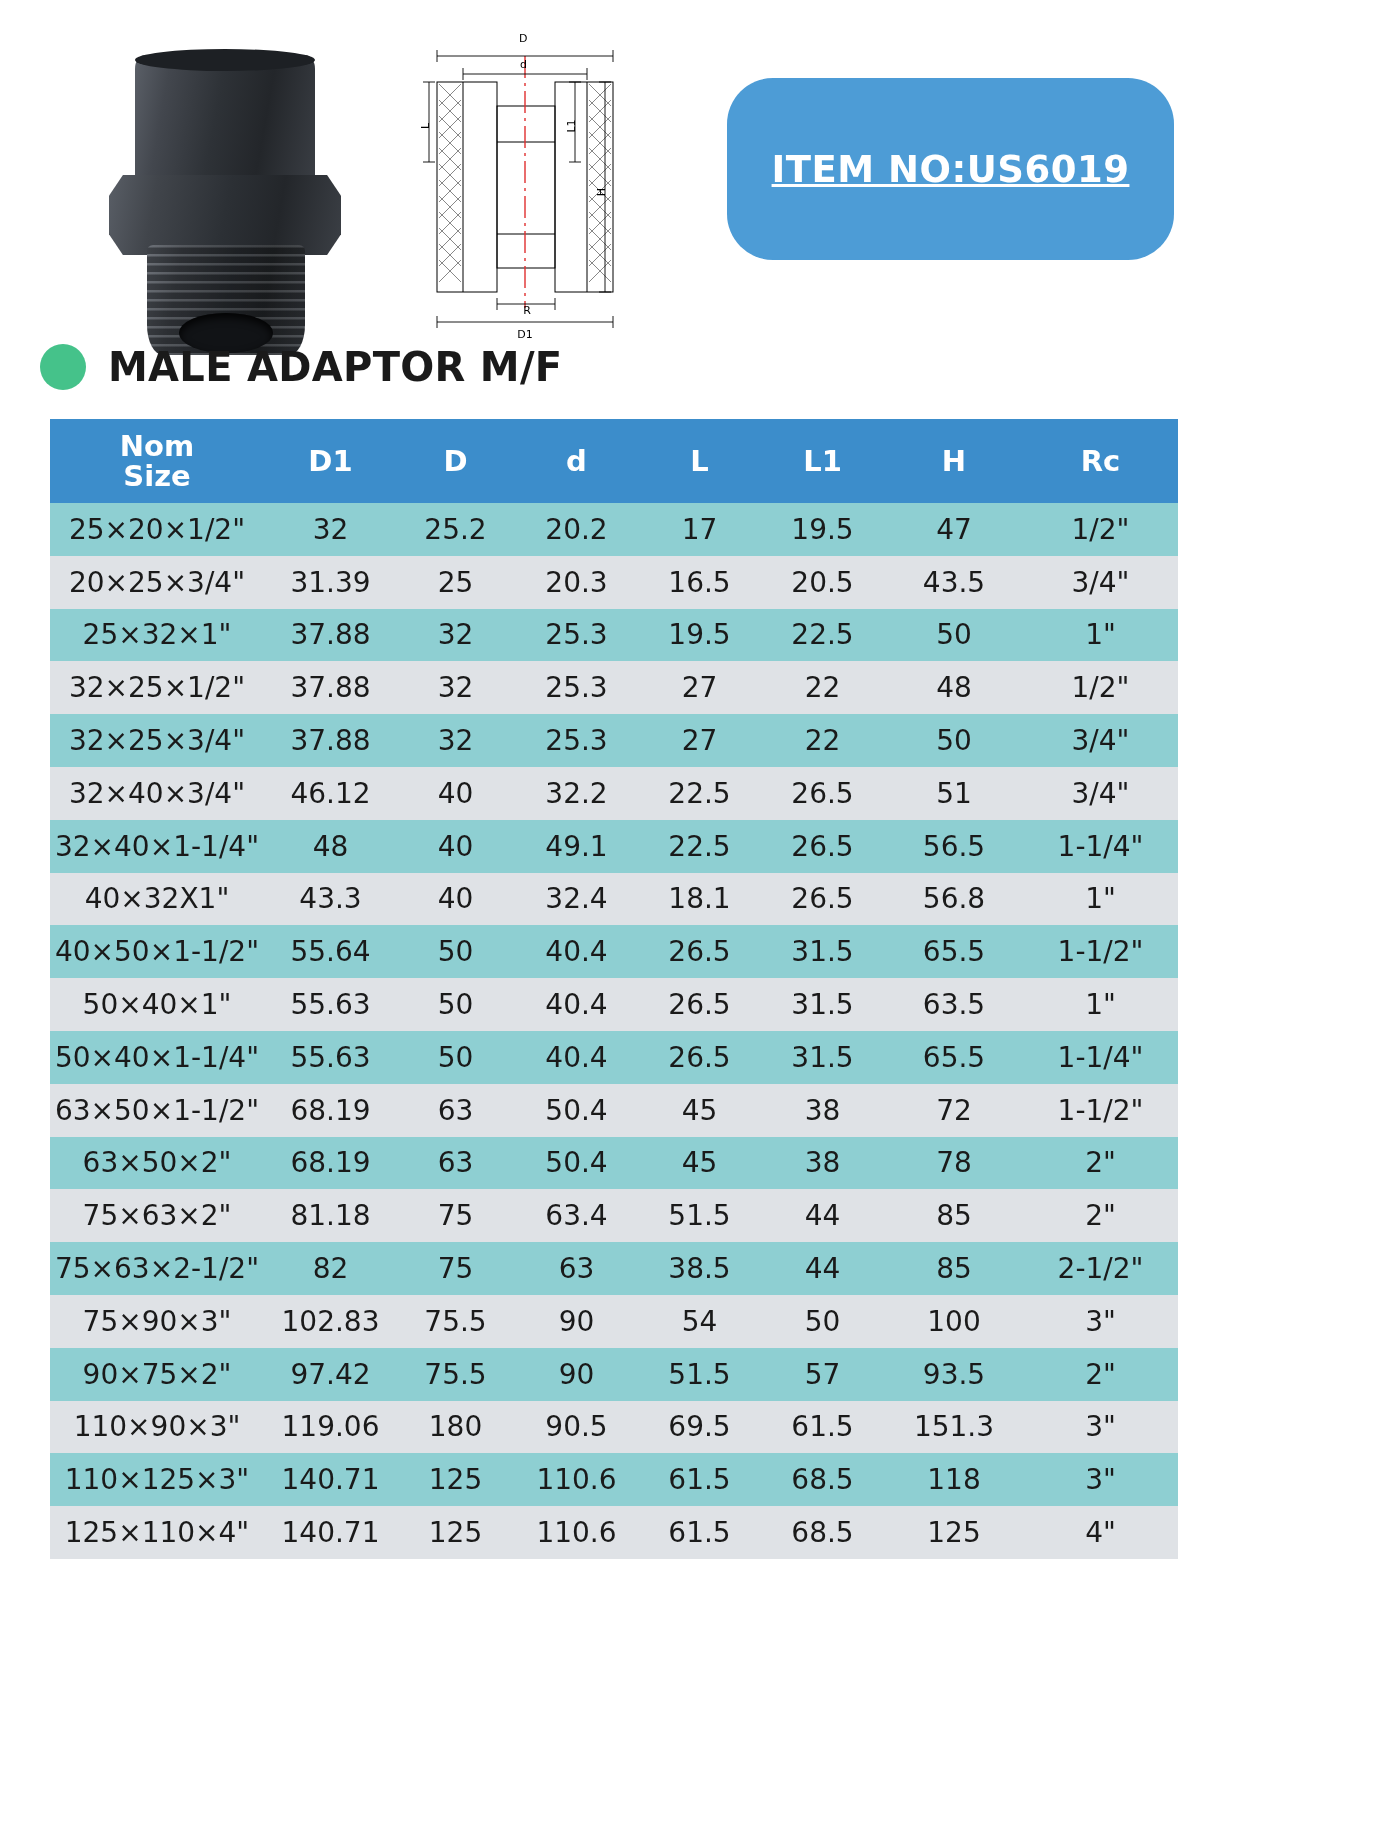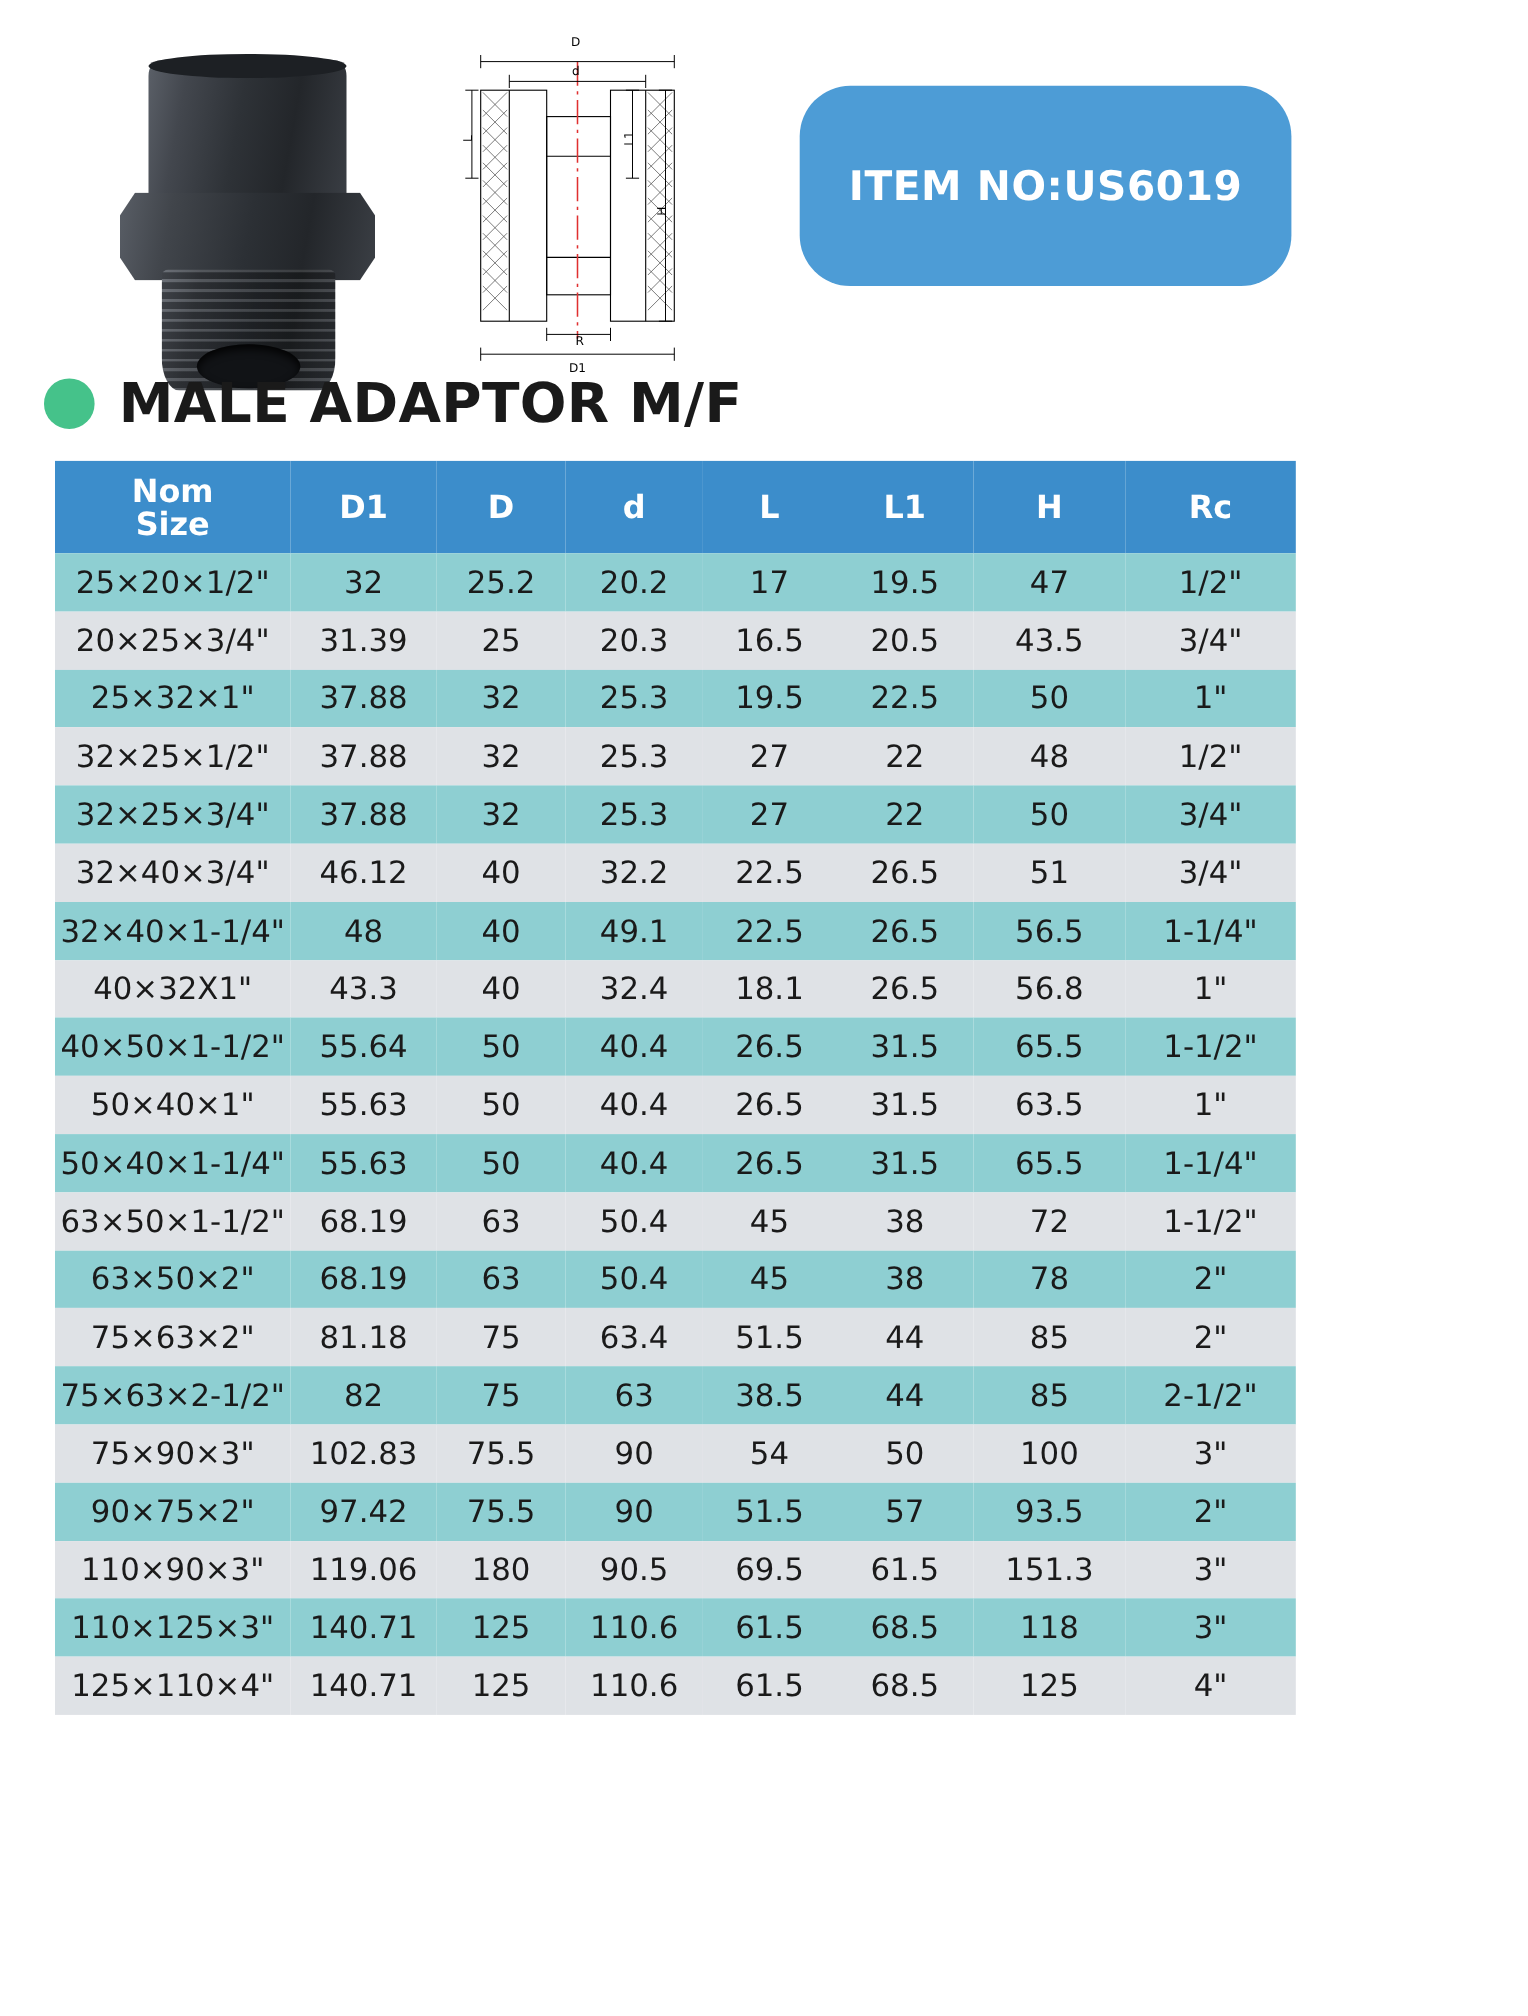--- a/index.html
+++ b/index.html
@@ -111,20 +111,21 @@
     display: flex;
     align-items: center;
     justify-content: center;
   }
   .item-badge span {
     color: #ffffff;
     font-size: 37px;
     font-weight: bold;
     letter-spacing: 0.5px;
     font-family: "DejaVu Sans", sans-serif;
+    text-decoration: underline;
   }
 
   
   .title-row {
     position: absolute;
     left: 0;
     top: 332px;
     display: flex;
     align-items: center;
     height: 70px;
@@ -132,21 +133,21 @@
   .title-dot {
     width: 46px;
     height: 46px;
     border-radius: 50%;
     background: #45c28a;
     margin-left: 40px;
     margin-right: 22px;
     flex: none;
   }
   .title-text {
-    font-size: 50px;
+    font-size: 40px;
     font-weight: bold;
     color: #1a1a1a;
     letter-spacing: 0.3px;
   }
 
   
   .table-wrap {
     position: absolute;
     left: 50px;
     top: 419px;

